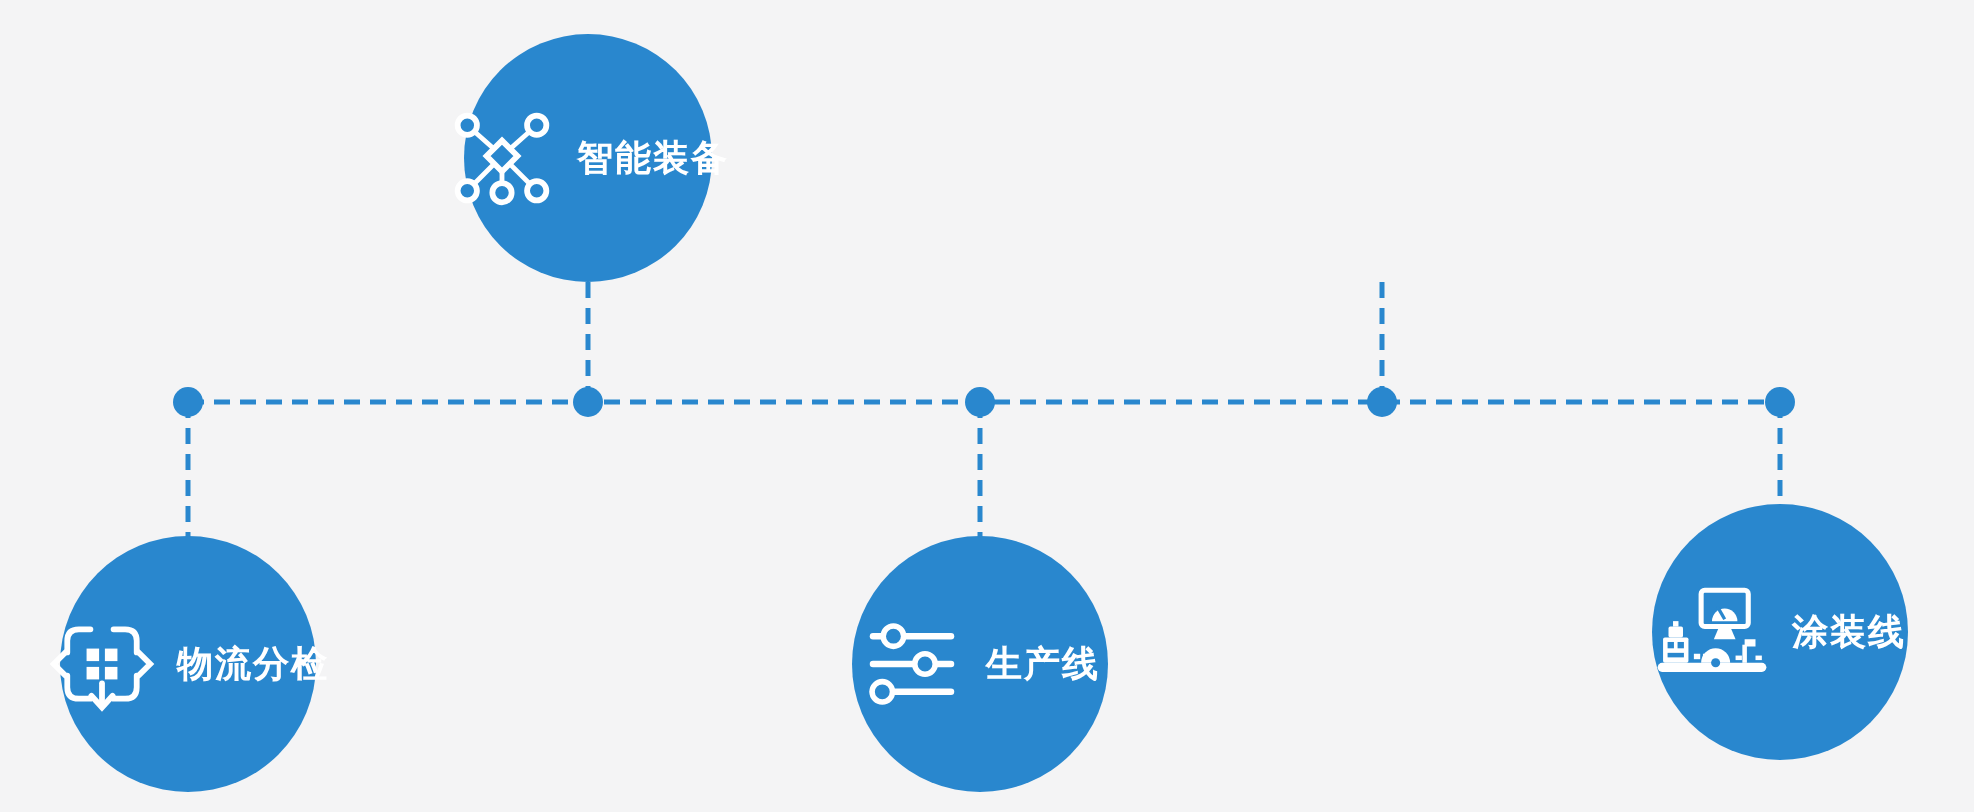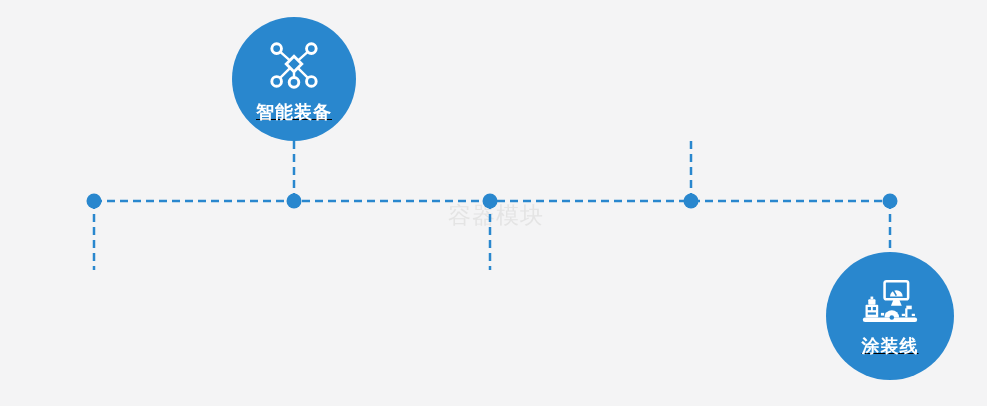--- a/index.html
+++ b/index.html
@@ -40,25 +40,23 @@
     letter-spacing:1px;
     color:var(--c-watermark);
     user-select:none;
   }
   .node{
     position:absolute;
     z-index:2;
     border-radius:50%;
     background:var(--c-primary);
     display:flex;
-    flex-direction:column;
     align-items:center;
     justify-content:center;
     gap:11px;
-    text-decoration:underline;
   }
   .node.top{width:124px;height:124px;}
   .node.bottom{width:128px;height:128px;}
   .node .icon{display:block;line-height:0;}
   .node .label{
     color:var(--c-label);
     font-size:18px;
     font-weight:bold;
     letter-spacing:1px;
     line-height:1;
@@ -83,21 +81,20 @@
     <line class="dash" x1="94" y1="201" x2="94" y2="270"></line>
     <line class="dash" x1="490" y1="201" x2="490" y2="270"></line>
     <line class="dash" x1="890" y1="201" x2="890" y2="270"></line>
     <circle class="dot" cx="94" cy="201" r="7.5"></circle>
     <circle class="dot" cx="294" cy="201" r="7.5"></circle>
     <circle class="dot" cx="490" cy="201" r="7.5"></circle>
     <circle class="dot" cx="691" cy="201" r="7.5"></circle>
     <circle class="dot" cx="890" cy="201" r="7.5"></circle>
   </svg>
 
-  <div class="watermark">容器模块</div>
 
   <div class="node top n0">
     <span class="icon">
       <svg width="54" height="54" viewBox="0 0 56 56">
         <g stroke="#fff" stroke-width="2.5" fill="none">
           <path d="M10 11 L28 27 M46 11 L28 27 M10 45 L28 27 M46 45 L28 27 M28 46 L28 27"></path>
         </g>
         <g stroke="#fff" stroke-width="3" fill="var(--c-primary)">
           <circle cx="10" cy="11" r="5"></circle>
           <circle cx="46" cy="11" r="5"></circle>
@@ -105,21 +102,61 @@
           <circle cx="46" cy="45" r="5"></circle>
           <circle cx="28" cy="46" r="5"></circle>
           <path d="M28 19 L36 27 L28 35 L20 27 Z"></path>
         </g>
       </svg>
     </span>
     <span class="label">智能装备</span>
   </div>
 
 
+  <div class="node bottom n2">
+    <span class="icon">
+      <svg width="54" height="54" viewBox="0 0 56 56">
+        <g stroke="#fff" stroke-width="3" fill="none" stroke-linecap="round">
+          <path d="M22 10 h-6 q-6 0 -6 6 v6"></path>
+          <path d="M34 10 h6 q6 0 6 6 v6"></path>
+          <path d="M46 34 v6 q0 6 -6 6 h-6"></path>
+          <path d="M10 34 v6 q0 6 6 6 h6"></path>
+          <path d="M9 22 l-6 6 l6 6"></path>
+          <path d="M47 22 l6 6 l-6 6"></path>
+          <path d="M28 38 v11"></path>
+          <path d="M22.5 44.5 L28 50.5 L33.5 44.5"></path>
+        </g>
+        <g fill="#fff">
+          <rect x="20" y="20" width="6.5" height="6.5"></rect>
+          <rect x="29.5" y="20" width="6.5" height="6.5"></rect>
+          <rect x="20" y="29.5" width="6.5" height="6.5"></rect>
+          <rect x="29.5" y="29.5" width="6.5" height="6.5"></rect>
+        </g>
+      </svg>
+    </span>
+    <span class="label">物流分检</span>
+  </div>
 
+  <div class="node bottom n3">
+    <span class="icon">
+      <svg width="52" height="52" viewBox="0 0 56 56">
+        <g stroke="#fff" stroke-width="3.5" stroke-linecap="round">
+          <line x1="7" y1="13" x2="49" y2="13"></line>
+          <line x1="7" y1="28" x2="49" y2="28"></line>
+          <line x1="7" y1="43" x2="49" y2="43"></line>
+        </g>
+        <g stroke="#fff" stroke-width="3" fill="var(--c-primary)">
+          <circle cx="18" cy="13" r="5.5"></circle>
+          <circle cx="35" cy="28" r="5.5"></circle>
+          <circle cx="12" cy="43" r="5.5"></circle>
+        </g>
+      </svg>
+    </span>
+    <span class="label">生产线</span>
+  </div>
 
   <div class="node bottom n4">
     <span class="icon">
       <svg width="58" height="48" viewBox="0 0 64 52">
         <rect x="26" y="3" width="26" height="20" rx="2" stroke="#fff" stroke-width="2.8" fill="none"></rect>
         <path d="M32 20 A 7 7 0 0 1 46 20 Z" fill="#fff"></path>
         <line x1="39" y1="19" x2="35" y2="12" stroke="var(--c-primary)" stroke-width="1.8"></line>
         <path d="M36 23 l-3 7 h12 l-3 -7 z" fill="#fff"></path>
         <rect x="2" y="43" width="60" height="5" rx="2.5" fill="#fff"></rect>
         <rect x="5" y="29" width="14" height="14" rx="1" fill="#fff"></rect>

